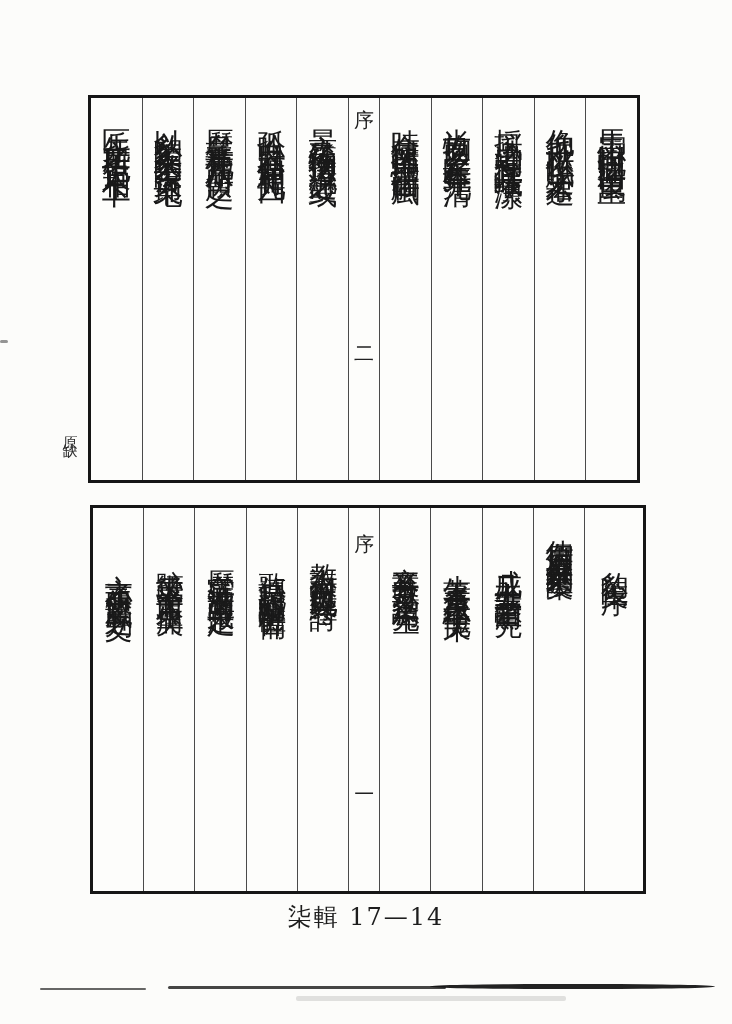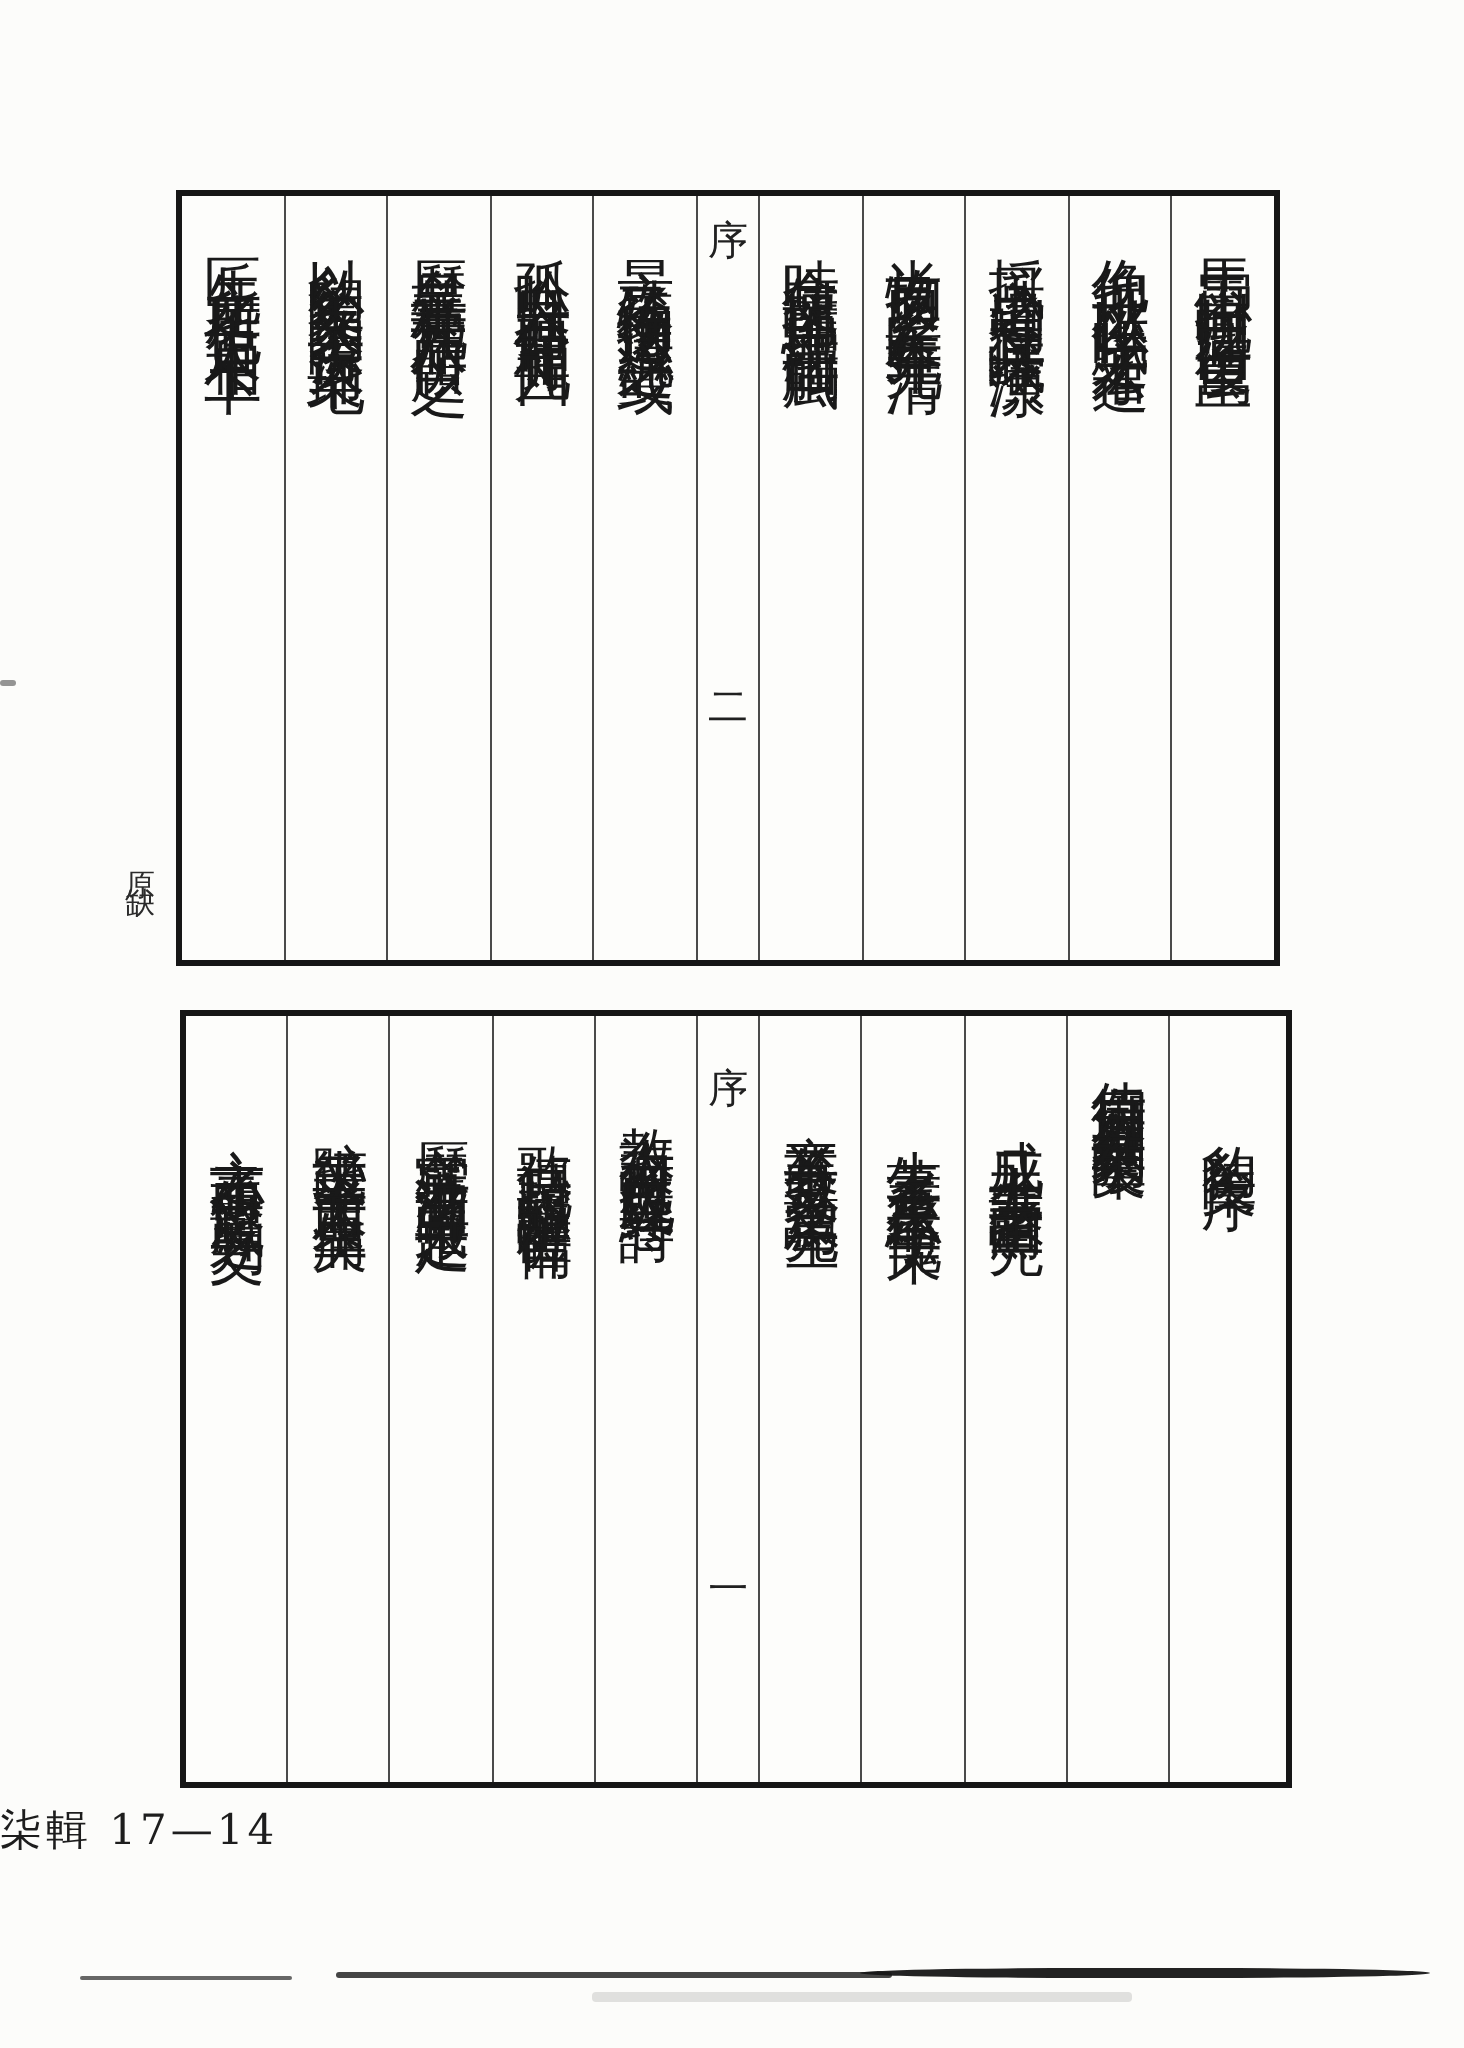--- a/index.html
+++ b/index.html
@@ -43,21 +43,21 @@
     position:absolute;left:0;right:0;text-align:center;
     font-size:20px;color:#202020;line-height:1;
   }
   #side-note{
     position:absolute;left:62px;top:424px;
     writing-mode:vertical-rl;text-orientation:upright;
     font-size:15px;letter-spacing:7px;color:#2b2b2b;line-height:1;
   }
   #caption{
     position:absolute;left:0;top:901px;width:732px;
-    text-align:left;font-size:21px;color:#1d1d1d;letter-spacing:2px;
+    text-align:center;font-size:24px;color:#1d1d1d;letter-spacing:2px;
   }
   .artifact{position:absolute;background:#161616;border-radius:2px;}
   #streak-a{left:40px;top:988px;width:106px;height:2px;opacity:.65;}
   #streak-b{left:168px;top:986px;width:278px;height:3px;opacity:.8;}
   #streak-c{left:430px;top:984px;width:285px;height:5px;opacity:.95;border-radius:50% / 60%;}
   #streak-d{left:296px;top:996px;width:270px;height:5px;opacity:.12;}
   #edge-mark{left:0;top:340px;width:8px;height:3px;opacity:.45;}
 </style>
 </head>
 <body>

